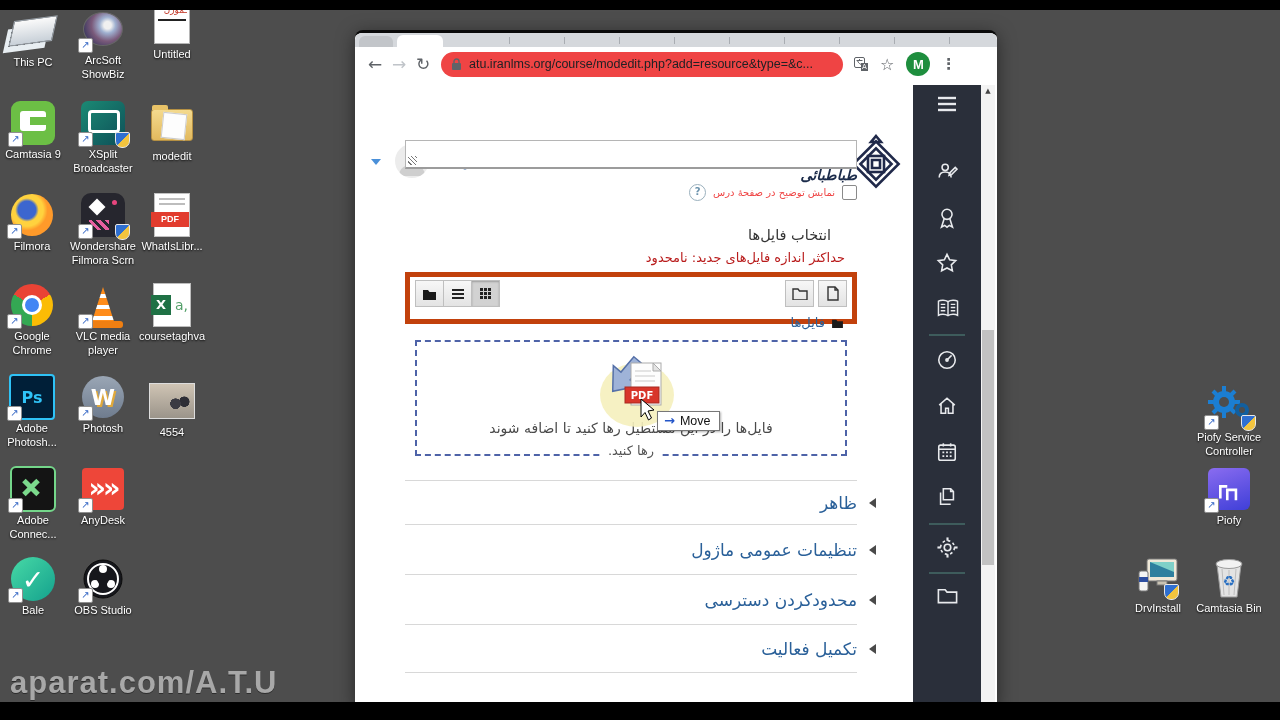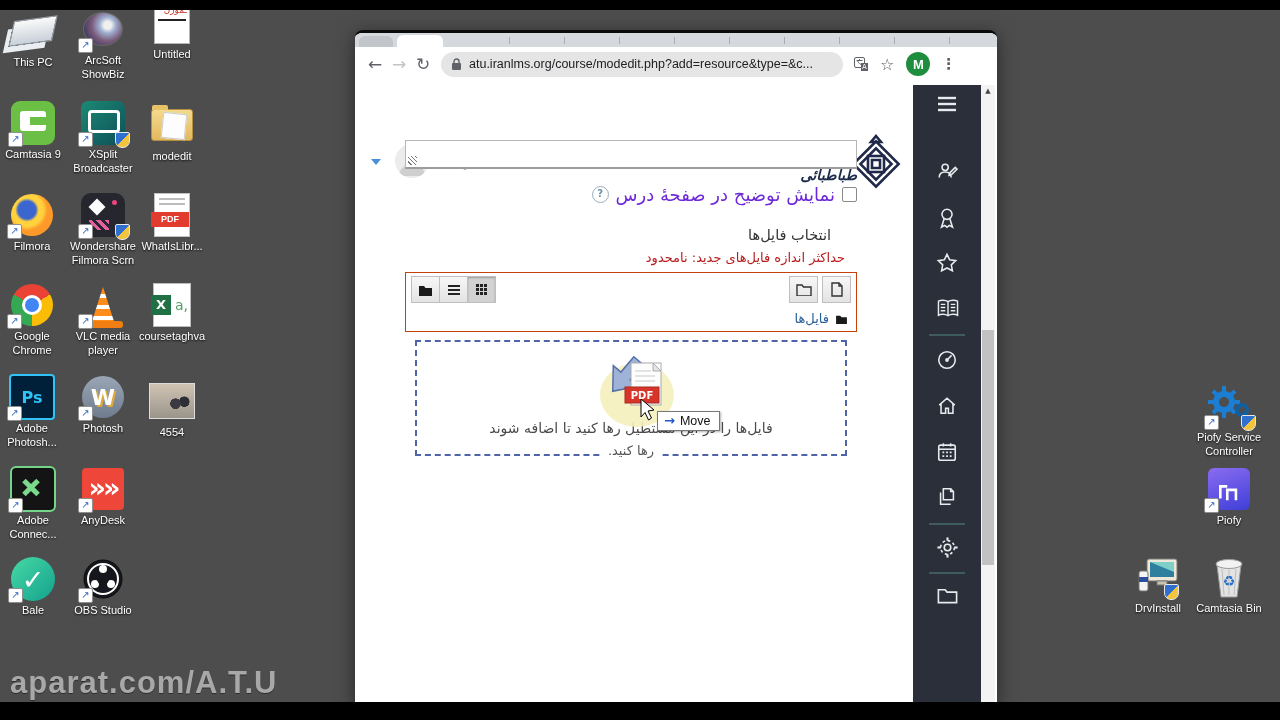--- a/index.html
+++ b/index.html
@@ -87,21 +87,21 @@
   .bwin{position:absolute;left:355px;top:30px;width:642px;height:673px;background:#fff;z-index:10;
         border-top:3px solid #0a0a0a;border-radius:8px 8px 0 0;box-shadow:0 4px 18px rgba(0,0,0,.5)}
   .tabstrip{position:relative;height:14px;background:#d5d8dc;border-radius:7px 7px 0 0;overflow:hidden}
   .tab-bg{position:absolute;left:4px;top:3px;width:34px;height:11px;background:#c2c5c9;border-radius:6px 6px 0 0}
   .tab-active{position:absolute;left:42px;top:2px;width:46px;height:12px;background:#fff;border-radius:6px 6px 0 0}
   .tabsep{position:absolute;left:100px;right:10px;top:4px;height:7px;
           background:repeating-linear-gradient(to right,rgba(0,0,0,0) 0 54px,#a9adb2 54px 55px)}
   .btoolbar{height:34px;background:#fff;border-bottom:1px solid #dadce0;display:flex;align-items:center;padding:0 8px}
   .navg{font-size:17px;color:#5f6368;width:24px;text-align:center;line-height:24px}
   .navg.dis{color:#c0c4c9}
-  .pill{margin-left:6px;width:402px;height:25px;border-radius:13px;background:#e5e5e5;display:flex;align-items:center;
+  .pill{margin-left:6px;width:402px;height:25px;border-radius:13px;background:#ef4444;display:flex;align-items:center;
         padding:0 10px;box-sizing:border-box;gap:7px}
   .urltxt{font-size:12.5px;color:#202124;font-family:"Liberation Sans",sans-serif;white-space:nowrap;overflow:hidden}
   .tbicon{margin-left:11px;display:flex;align-items:center;justify-content:center}
   .star{font-size:16px;color:#5f6368}
   .kebab{font-size:15px;color:#5f6368;font-weight:bold}
   .avatarM{width:24px;height:24px;border-radius:50%;background:#1e8e3e;color:#fff;font-size:13px;font-weight:bold;
            display:flex;align-items:center;justify-content:center;margin-left:12px;font-family:"Liberation Sans",sans-serif}
 
   .bcontent{position:absolute;left:0;right:0;top:48px;bottom:0;background:#fff;overflow:hidden}
 
@@ -115,27 +115,27 @@
   .ph-logo{position:absolute;right:93px;top:53px}
 
   
   .txta{position:absolute;left:50px;top:59px;width:452px;height:29px;background:#fff;border:1px solid #b5b5b5;
         border-bottom:2px solid #9c9c9c;box-sizing:border-box}
   .txta .rsz{position:absolute;left:2px;bottom:2px;width:9px;height:9px;
              background:repeating-linear-gradient(45deg,rgba(0,0,0,0) 0 2px,#777 2px 3px)}
   .chkrow{position:absolute;left:50px;top:103px;width:452px;direction:rtl;display:flex;align-items:center;gap:7px;
           justify-content:flex-start}
   .chk{width:13px;height:13px;border:1px solid #8a8a8a;background:#fff;border-radius:2px}
-  .chklbl{font-size:18px;color:#6d28d9}
+  .chklbl{font-size:10px;color:#ef4444}
   .help{width:15px;height:15px;border-radius:50%;border:1px solid #9ab0bd;color:#6c93ad;font-size:10px;line-height:14px;
         text-align:center;font-weight:bold}
   .selfiles{position:absolute;left:50px;top:146px;width:426px;text-align:right;direction:rtl;font-size:14.5px;color:#333}
   .maxsize{position:absolute;left:50px;top:169px;width:440px;text-align:right;direction:rtl;font-size:13px;color:#b91c1c}
 
-  .filebox{position:absolute;left:50px;top:191px;width:452px;height:60px;border:1px solid #c2410c;box-sizing:border-box;background:#fff}
+  .filebox{position:absolute;left:50px;top:191px;width:452px;height:52px;border:5px solid #c2410c;box-sizing:border-box;background:#fff}
   .fbtn{position:absolute;top:3px;width:29px;height:27px;border:1px solid #bfbfbf;background:linear-gradient(#f7f7f7,#e3e3e3);
         display:flex;align-items:center;justify-content:center;box-sizing:border-box}
   .fbtn.sel{background:#d2d2d2;box-shadow:inset 0 1px 2px rgba(0,0,0,.25)}
   .licon{width:12px;height:2px;background:#222;box-shadow:0 4px #222,0 8px #222;margin-bottom:8px}
   .gicon{width:3px;height:3px;background:#222;margin:-8px 8px 0 0;
          box-shadow:4px 0 #222,8px 0 #222,0 4px #222,4px 4px #222,8px 4px #222,0 8px #222,4px 8px #222,8px 8px #222}
   .fb-files{position:absolute;right:8px;top:38px;direction:rtl;display:flex;align-items:center;gap:6px}
   .fb-files .t{color:#2a6099;font-size:13px}
 
   .dropzone{position:absolute;left:60px;top:259px;width:428px;height:112px;border:2px dashed #4e63a8;background:#fff}
@@ -469,20 +469,38 @@
         <rect x="30" y="36" width="34" height="16" fill="#d8352a" stroke="#a82a20"></rect>
         <text x="47" y="48" text-anchor="middle" font-size="10" font-weight="bold" fill="#fff">PDF</text>
         <polygon points="46,48 46,66 50,61.5 53.5,69 56.5,67 53,60 59,59" fill="#fff" stroke="#000"></polygon>
       </svg>
     </div>
     <div class="movetip">
       <span class="ar">→</span>
       <span class="tx">Move</span>
     </div>
 
+    <div class="sections">
+      <div class="sect" style="height:43px">
+        <span class="hd">ظاهر</span>
+        <span class="car"></span>
+      </div>
+      <div class="sect" style="height:49px">
+        <span class="hd">تنظیمات عمومی ماژول</span>
+        <span class="car"></span>
+      </div>
+      <div class="sect" style="height:49px">
+        <span class="hd">محدودکردن دسترسی</span>
+        <span class="car"></span>
+      </div>
+      <div class="sect" style="height:47px">
+        <span class="hd">تکمیل فعالیت</span>
+        <span class="car"></span>
+      </div>
+    </div>
 
     <div class="side">
       <svg class="sicon" style="top:10px" width="22" height="18" viewBox="0 0 22 18">
         <g stroke="#e8eaed" stroke-width="2.4">
             <line x1="2" y1="3" x2="20" y2="3"></line>
             <line x1="2" y1="9" x2="20" y2="9"></line>
             <line x1="2" y1="15" x2="20" y2="15"></line>
           </g>
         </svg>
       <svg class="sicon" style="top:75px" width="22" height="22" viewBox="0 0 24 24">

